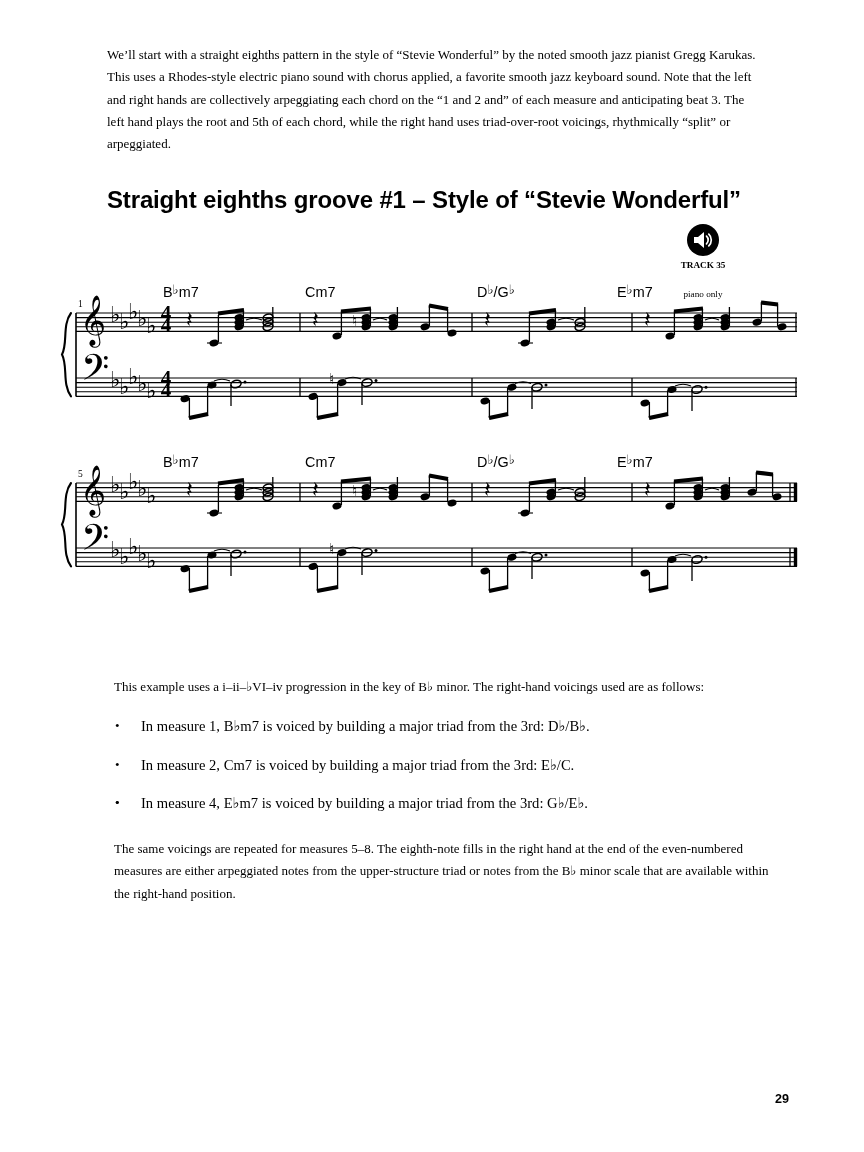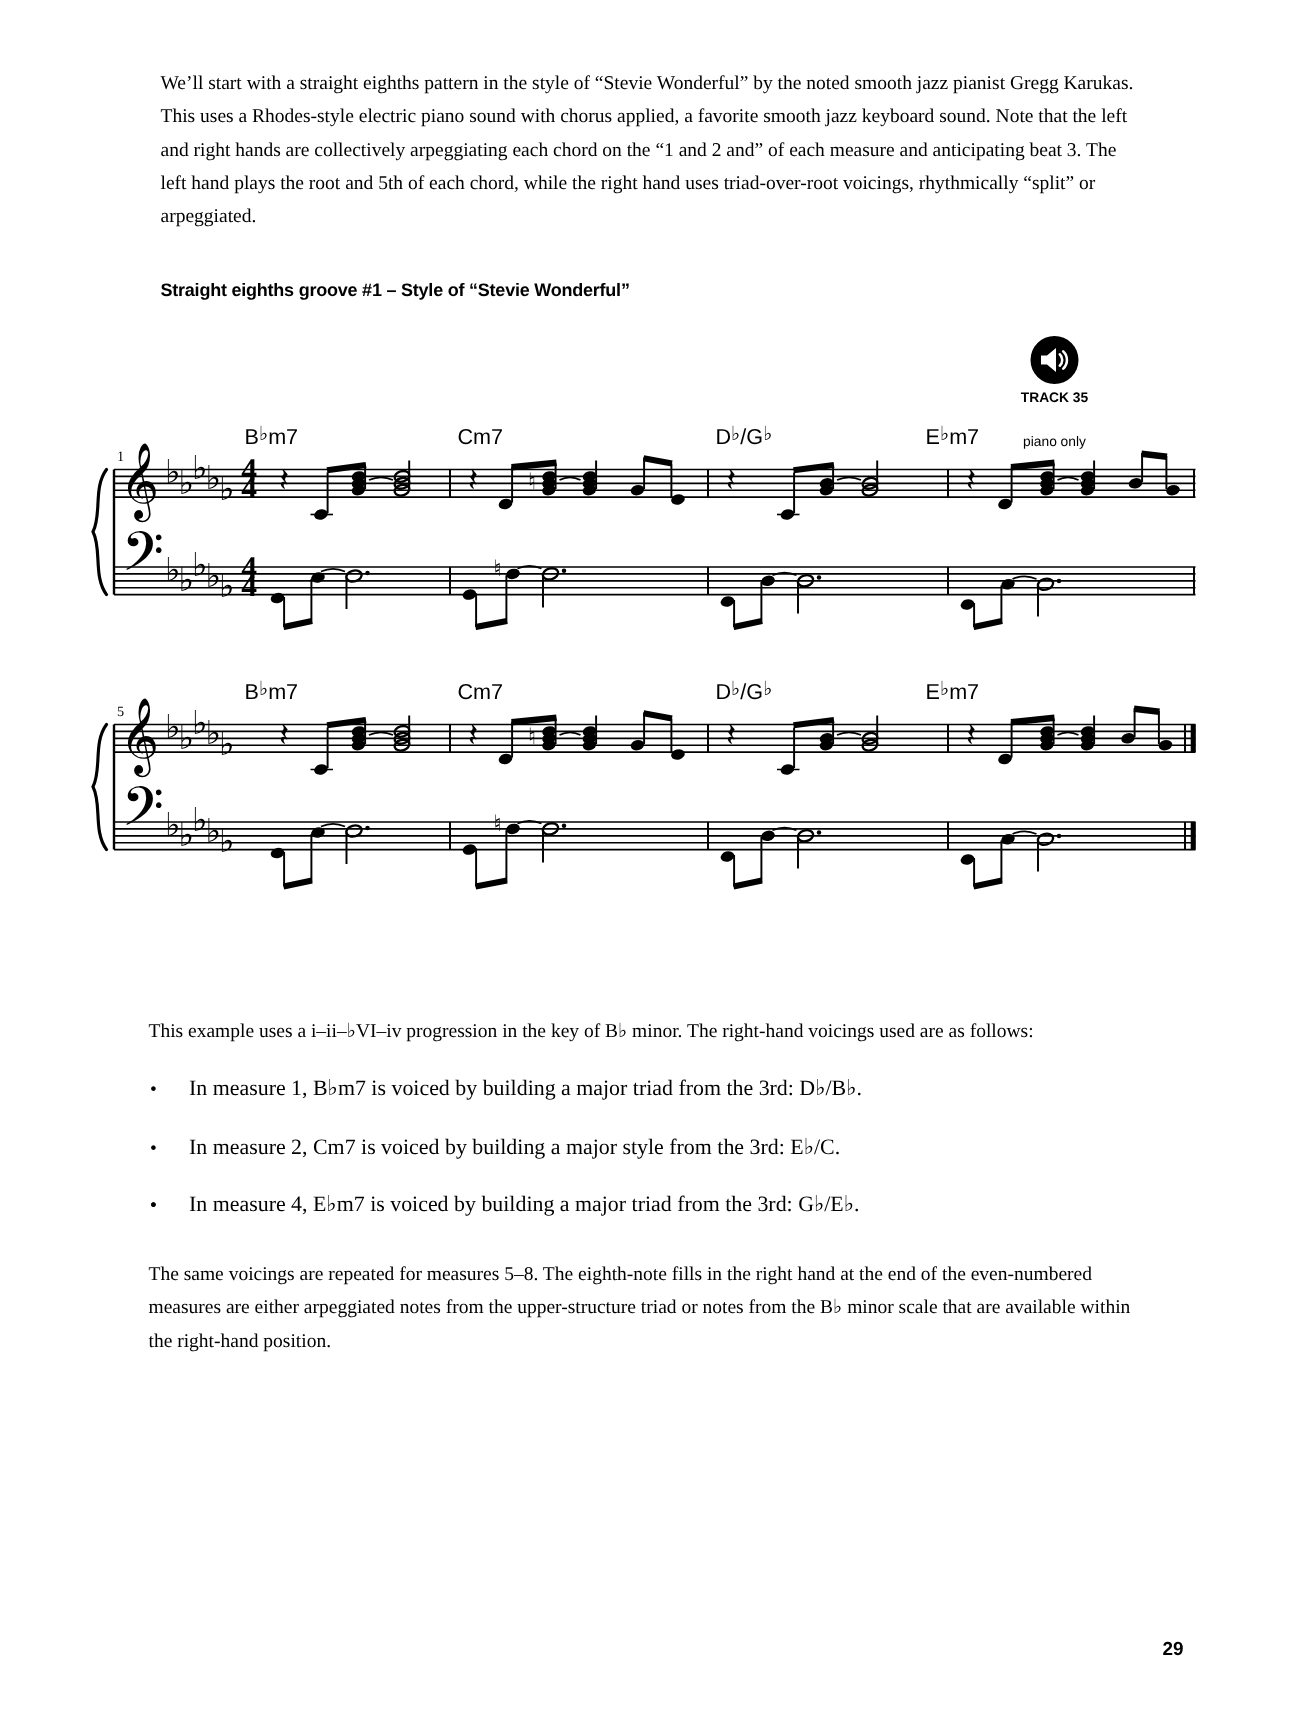--- a/index.html
+++ b/index.html
@@ -36,38 +36,38 @@
     margin: 0;
   }
 
   
   .section-heading {
     position: absolute;
     left: 107px;
     top: 186px;
     font-family: "Liberation Sans", "DejaVu Sans", sans-serif;
     font-weight: bold;
-    font-size: 12px;
+    font-size: 24px;
     letter-spacing: -0.15px;
     white-space: nowrap;
   }
 
   
   .tracks {
     position: absolute;
     left: 672px;
     top: 224px;
     display: flex;
     gap: 17px;
     align-items: flex-start;
   }
   .track {
     width: 62px;
     text-align: center;
-    font-family: Liberation Sans, sans-serif;
+    font-family: Liberation Serif, serif;
   }
   .track-icon {
     width: 32px;
     height: 32px;
     border-radius: 50%;
     background: #000;
     margin: 0 auto 4px auto;
     position: relative;
   }
   .track-icon svg { position: absolute; left: 4px; top: 4px; }
@@ -101,21 +101,21 @@
   }
   .flat-sup {
     font-size: 13px;
     vertical-align: 3px;
     line-height: 0;
   }
 
   
   .lower {
     position: absolute;
-    left: 99px;
+    left: 114px;
     top: 676px;
     width: 658px;
   }
   .bullets {
     margin: 17px 0 0 0;
     padding: 0;
     list-style: none;
   }
   .bullets li {
     position: relative;
@@ -527,21 +527,21 @@
 
   <div class="lower">
     <p class="para">This example uses a i–ii–♭VI–iv progression in the key of B♭ minor. The right-hand voicings used are as follows:</p>
     <ul class="bullets">
       <li>
         <span class="bullet-dot">•</span>
         <span>In measure 1, B♭m7 is voiced by building a major triad from the 3rd: D♭/B♭.</span>
       </li>
       <li>
         <span class="bullet-dot">•</span>
-        <span>In measure 2, Cm7 is voiced by building a major style from the 3rd: E♭/C.</span>
+        <span>In measure 2, Cm7 is voiced by building a major triad from the 3rd: E♭/C.</span>
       </li>
       <li>
         <span class="bullet-dot">•</span>
       </li>
       <li>
         <span class="bullet-dot">•</span>
         <span>In measure 4, E♭m7 is voiced by building a major triad from the 3rd: G♭/E♭.</span>
       </li>
     </ul>
     <p class="para closing">The same voicings are repeated for measures 5–8. The eighth-note fills in the right hand at the end of the even-numbered measures are either arpeggiated notes from the upper-structure triad or notes from the B♭ minor scale that are available within the right-hand position.</p>

